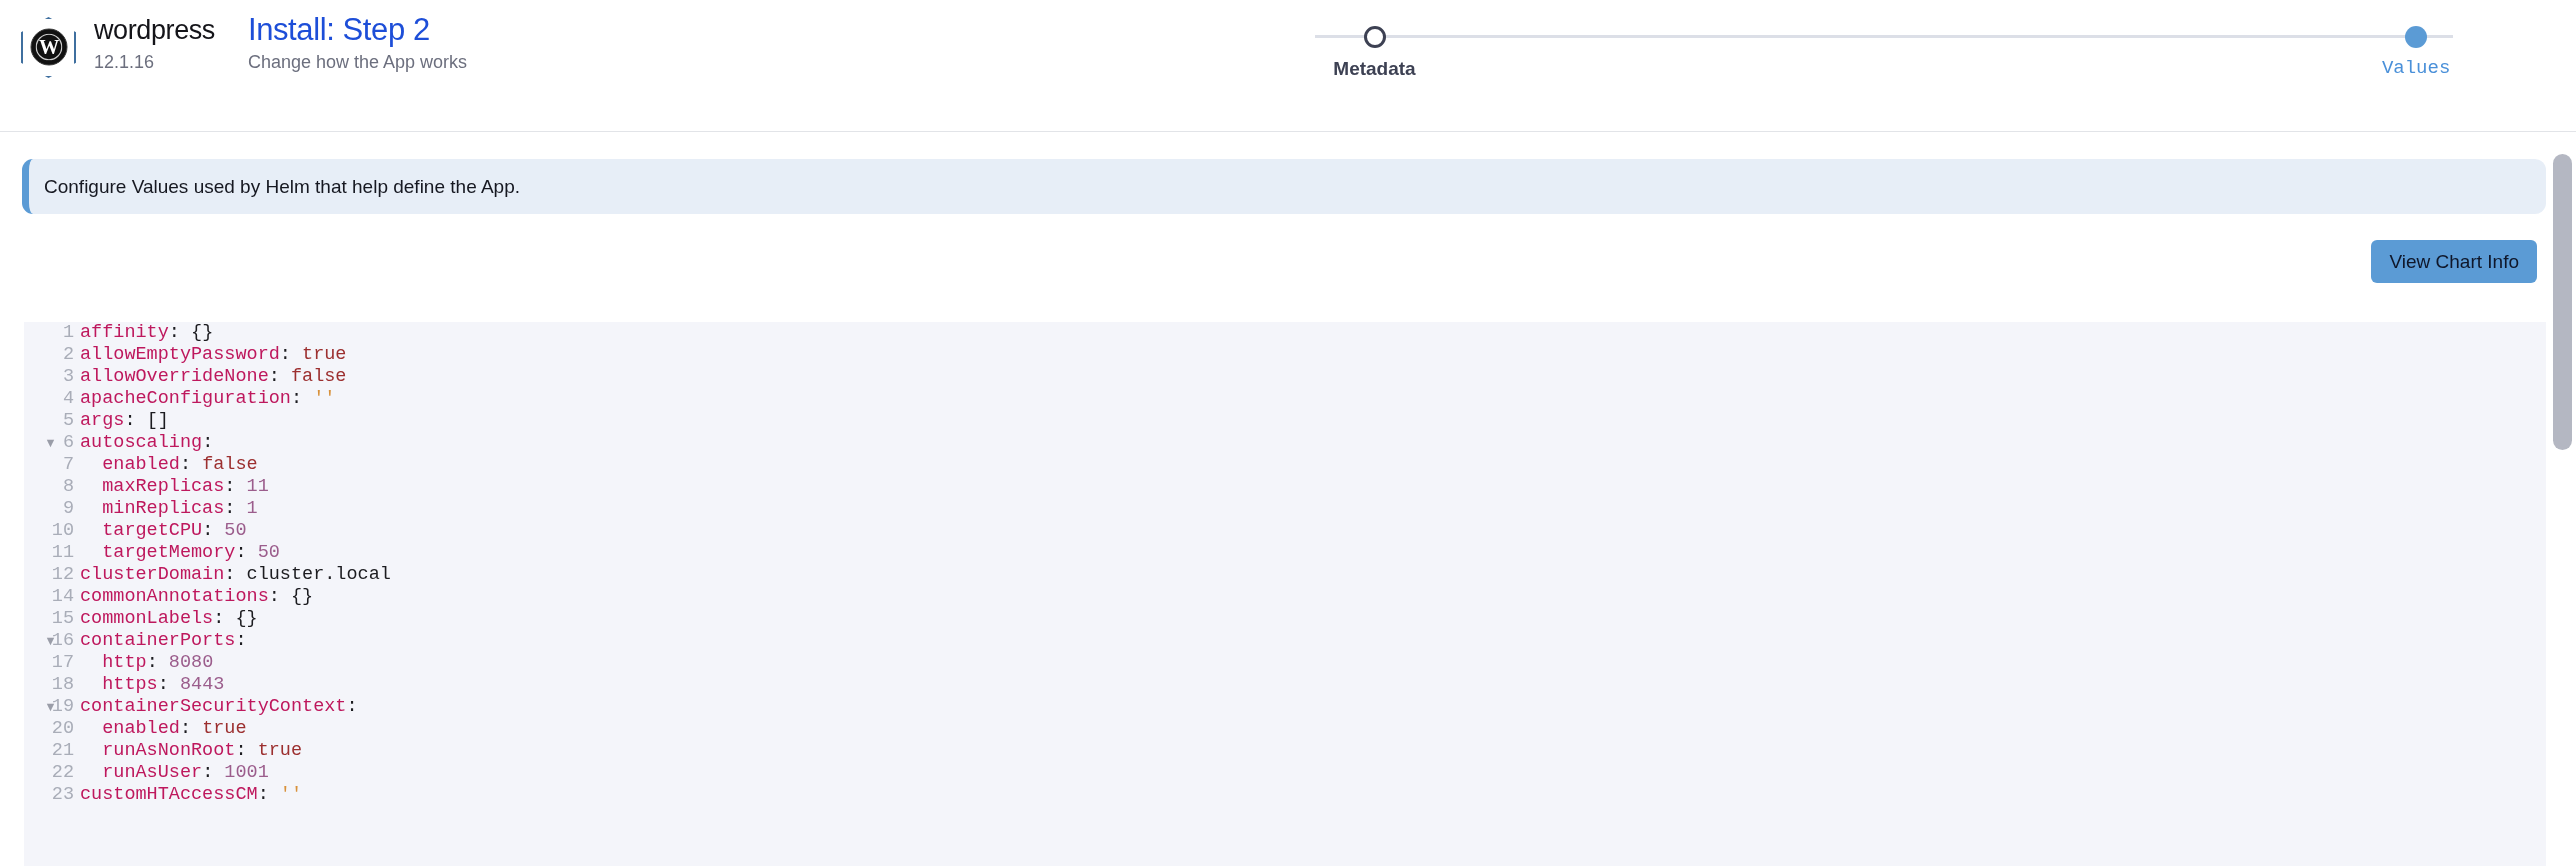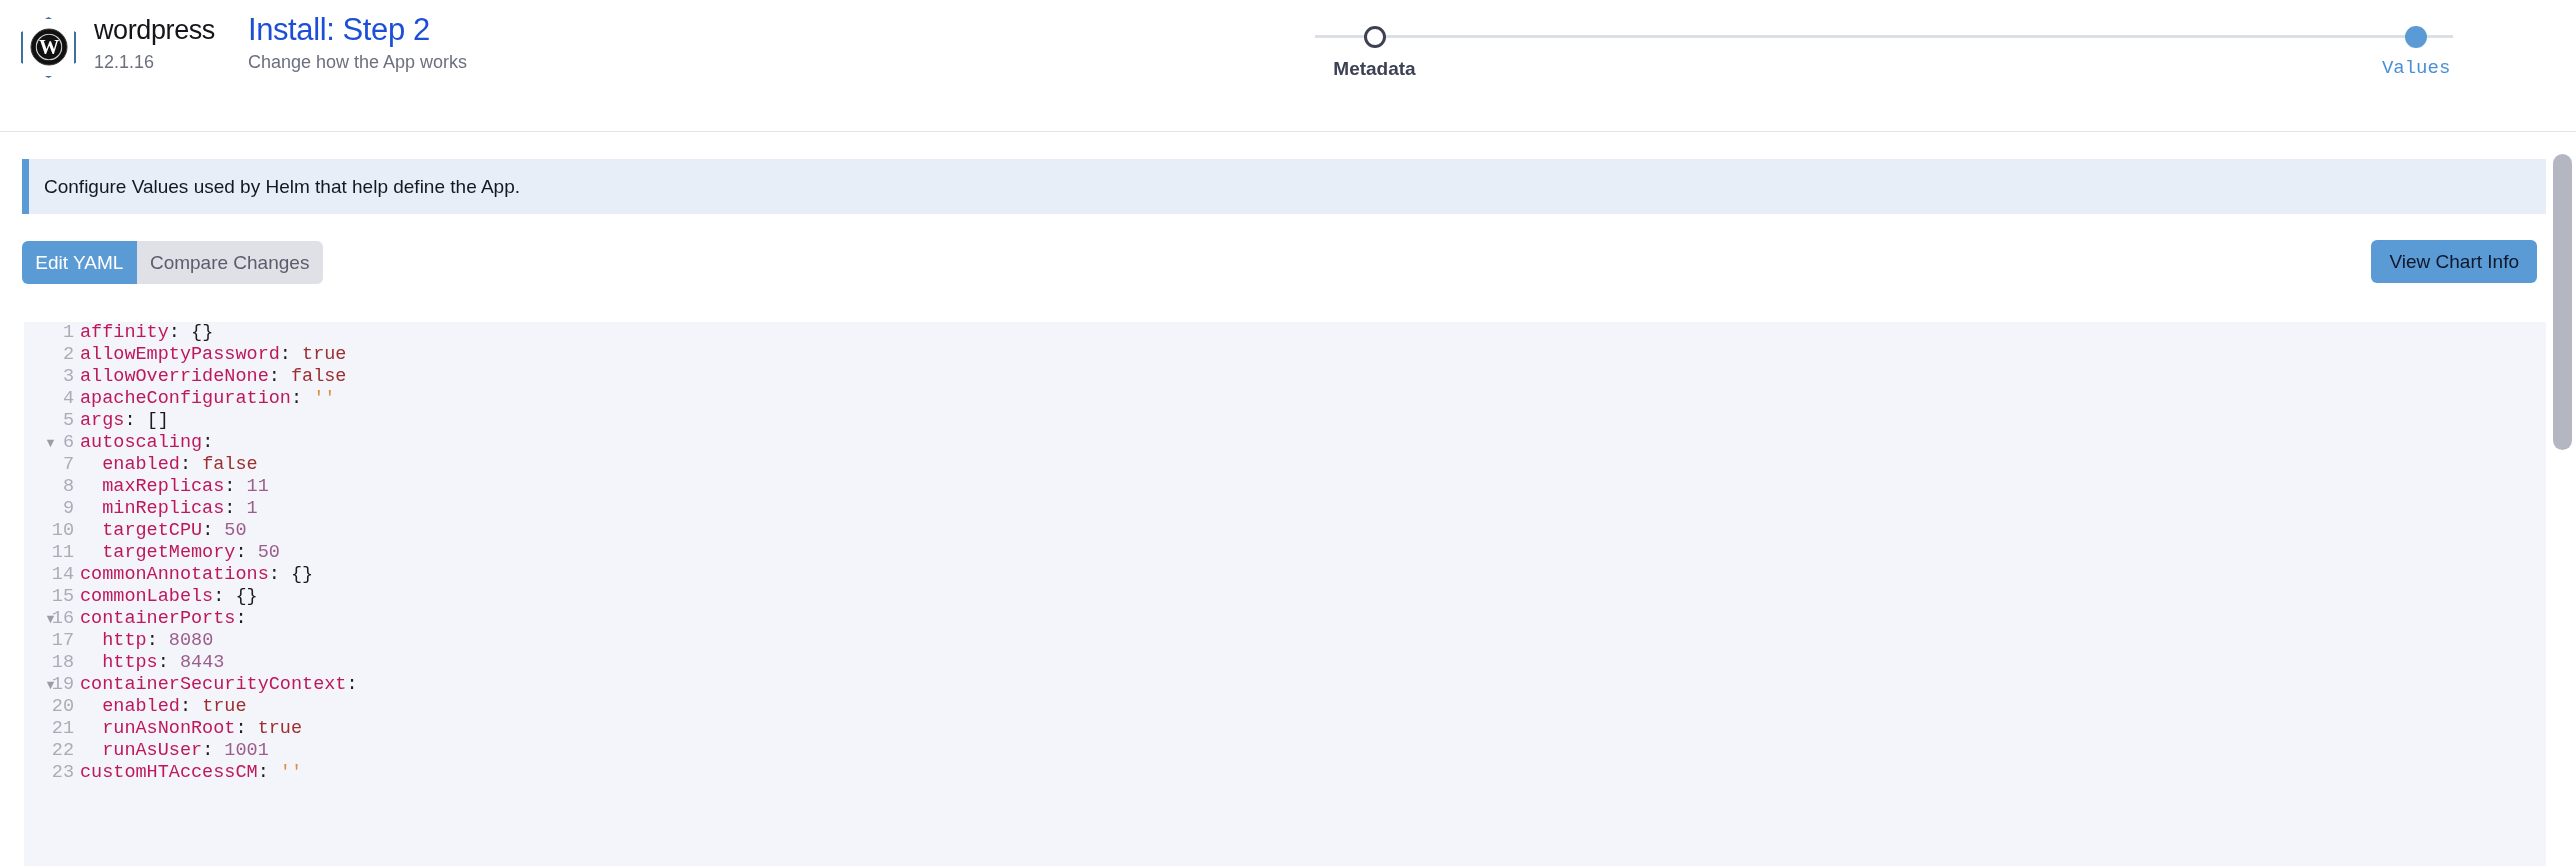--- a/index.html
+++ b/index.html
@@ -150,20 +150,21 @@
 
   .banner {
     position: absolute;
     left: 22px; top: 27px;
     width: 2524px;
     height: 55px;
     background: #e7eef7;
     border-left: 7.4px solid #5b9bd5;
     display: flex;
     align-items: center;
+    border-radius: 11px;
   }
   .banner-text {
     font-size: 19px;
     color: #161821;
     padding-left: 15px;
     white-space: nowrap;
   }
 
   .toolbar {
     position: absolute;
@@ -319,40 +320,37 @@
 
 </div>
 
 <div class="content">
 
   <div class="banner">
     <div class="banner-text">Configure Values used by Helm that help define the App.</div>
   </div>
 
   <div class="toolbar">
-    <div class="tabgroup">
-      <div class="tab active">Edit YAML</div>
-      <div class="tab idle">Compare Changes</div>
-    </div>
     <button class="chart-info-btn">View Chart Info</button>
   </div>
 
   <div class="editor">
     <div id="code-body">
         <div class="code-line"><span class="lineno">1</span><span class="code"><span class="k">affinity</span><span class="p">: </span><span class="p">{}</span></span></div>
         <div class="code-line"><span class="lineno">2</span><span class="code"><span class="k">allowEmptyPassword</span><span class="p">: </span><span class="b">true</span></span></div>
         <div class="code-line"><span class="lineno">3</span><span class="code"><span class="k">allowOverrideNone</span><span class="p">: </span><span class="b">false</span></span></div>
         <div class="code-line"><span class="lineno">4</span><span class="code"><span class="k">apacheConfiguration</span><span class="p">: </span><span class="s">''</span></span></div>
         <div class="code-line"><span class="lineno">5</span><span class="code"><span class="k">args</span><span class="p">: </span><span class="p">[]</span></span></div>
         <div class="code-line"><span class="fold">▼</span><span class="lineno">6</span><span class="code"><span class="k">autoscaling</span><span class="p">:</span></span></div>
         <div class="code-line"><span class="lineno">7</span><span class="code"><span class="k">  enabled</span><span class="p">: </span><span class="b">false</span></span></div>
         <div class="code-line"><span class="lineno">8</span><span class="code"><span class="k">  maxReplicas</span><span class="p">: </span><span class="num">11</span></span></div>
         <div class="code-line"><span class="lineno">9</span><span class="code"><span class="k">  minReplicas</span><span class="p">: </span><span class="num">1</span></span></div>
         <div class="code-line"><span class="lineno">10</span><span class="code"><span class="k">  targetCPU</span><span class="p">: </span><span class="num">50</span></span></div>
         <div class="code-line"><span class="lineno">11</span><span class="code"><span class="k">  targetMemory</span><span class="p">: </span><span class="num">50</span></span></div>
+        <div class="code-line"><span class="lineno">12</span><span class="code"><span class="k">clusterDomain</span><span class="p">: </span><span class="p">cluster.local</span></span></div>
         <div class="code-line"><span class="lineno">14</span><span class="code"><span class="k">commonAnnotations</span><span class="p">: </span><span class="p">{}</span></span></div>
         <div class="code-line"><span class="lineno">15</span><span class="code"><span class="k">commonLabels</span><span class="p">: </span><span class="p">{}</span></span></div>
         <div class="code-line"><span class="fold">▼</span><span class="lineno">16</span><span class="code"><span class="k">containerPorts</span><span class="p">:</span></span></div>
         <div class="code-line"><span class="lineno">17</span><span class="code"><span class="k">  http</span><span class="p">: </span><span class="num">8080</span></span></div>
         <div class="code-line"><span class="lineno">18</span><span class="code"><span class="k">  https</span><span class="p">: </span><span class="num">8443</span></span></div>
         <div class="code-line"><span class="fold">▼</span><span class="lineno">19</span><span class="code"><span class="k">containerSecurityContext</span><span class="p">:</span></span></div>
         <div class="code-line"><span class="lineno">20</span><span class="code"><span class="k">  enabled</span><span class="p">: </span><span class="b">true</span></span></div>
         <div class="code-line"><span class="lineno">21</span><span class="code"><span class="k">  runAsNonRoot</span><span class="p">: </span><span class="b">true</span></span></div>
         <div class="code-line"><span class="lineno">22</span><span class="code"><span class="k">  runAsUser</span><span class="p">: </span><span class="num">1001</span></span></div>
         <div class="code-line"><span class="lineno">23</span><span class="code"><span class="k">customHTAccessCM</span><span class="p">: </span><span class="s">''</span></span></div>

